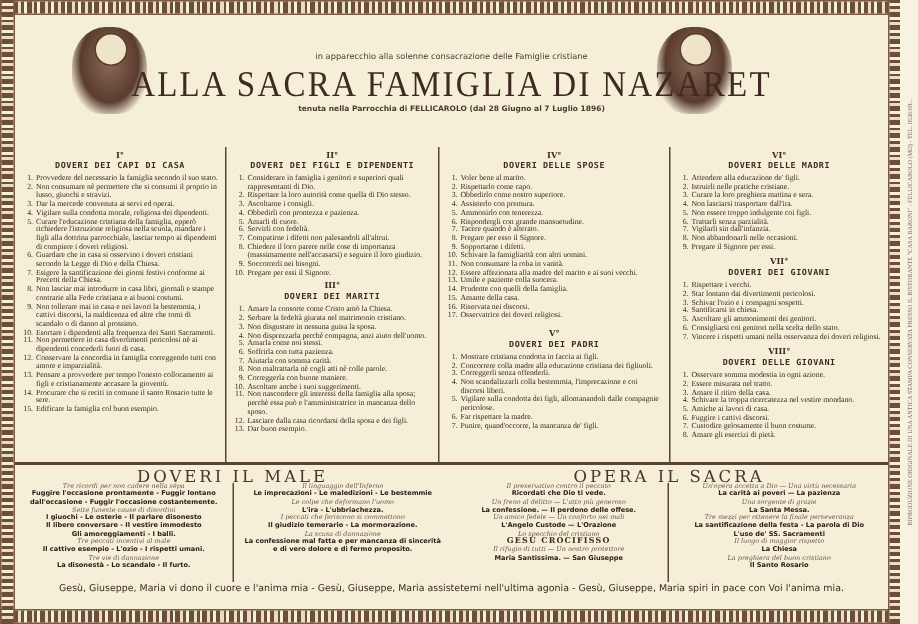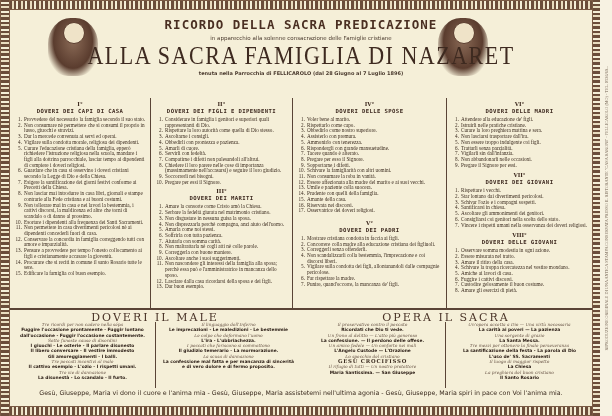--- a/index.html
+++ b/index.html
@@ -138,21 +138,20 @@
     <span>RIPRODUZIONE ORIGINALE DI UNA ANTICA STAMPA CONSERVATA PRESSO IL RISTORANTE "CASA BARONI" - FELLICAROLO (MO) - TEL. 0536/69...</span>
   </div>
 
   <div class="header">
     <div class="medallion left">
         <div class="halo"></div>
       </div>
     <div class="medallion right">
         <div class="halo"></div>
       </div>
-    <div class="title1">RICORDO DELLA SACRA PREDICAZIONE</div>
     <div class="subtitle1">in apparecchio alla solenne consacrazione delle Famiglie cristiane</div>
     <div class="title2">ALLA SACRA FAMIGLIA DI NAZARET</div>
     <div class="subtitle2">tenuta nella Parrocchia di FELLICAROLO (dal 28 Giugno al 7 Luglio 1896)</div>
   </div>
 
 
   <div class="cols">
     <div class="col c1">
       <div class="section">
           <div class="sec-num">I°</div>

